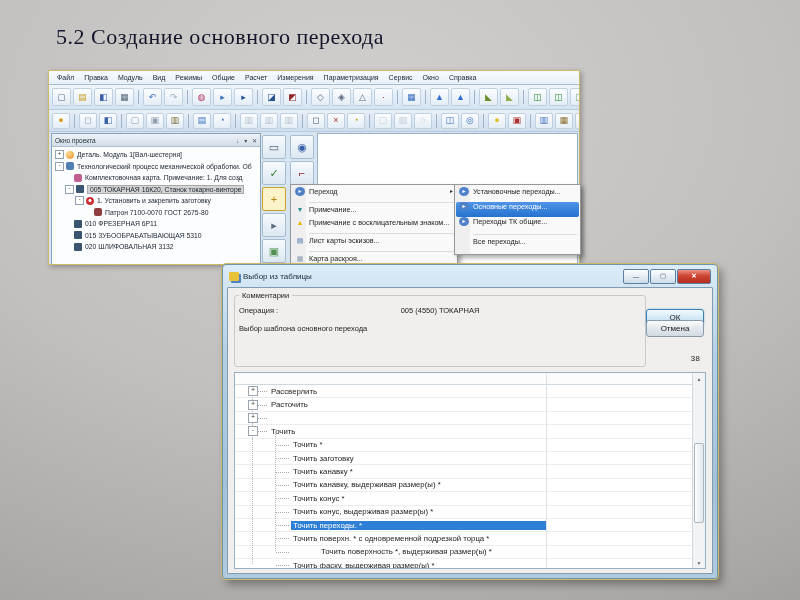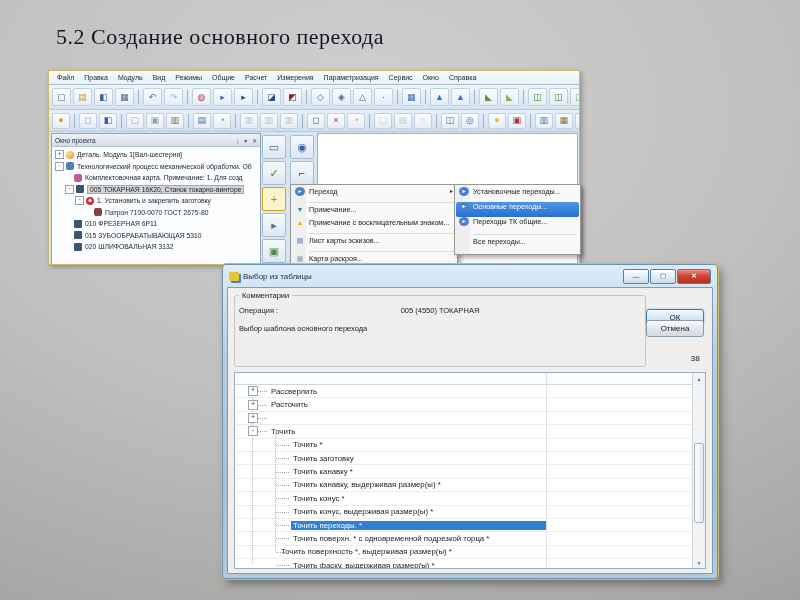--- a/index.html
+++ b/index.html
@@ -505,21 +505,21 @@
             </div>
             <div class="dlr">
               <div class="dlr-main">
                 <span class="hdash" style="left: 41px; width: 13px;"></span>
                 <span class="dlabel" style="margin-left: 56px;">Точить поверхн. * с одновременной подрезкой торца *</span>
               </div>
             </div>
             <div class="dlr">
               <div class="dlr-main">
                 <span class="hdash" style="left: 41px; width: 13px;"></span>
-                <span class="dlabel" style="margin-left: 44px;">Точить поверхность *, выдерживая размер(ы) *</span>
+                <span class="dlabel" style="margin-left: 84px;">Точить поверхность *, выдерживая размер(ы) *</span>
               </div>
             </div>
             <div class="dlr">
               <div class="dlr-main">
                 <span class="hdash" style="left: 41px; width: 13px;"></span>
                 <span class="dlabel" style="margin-left: 56px;">Точить фаску, выдерживая размер(ы) *</span>
               </div>
             </div>
           </div>
         <div class="col-div"></div>

